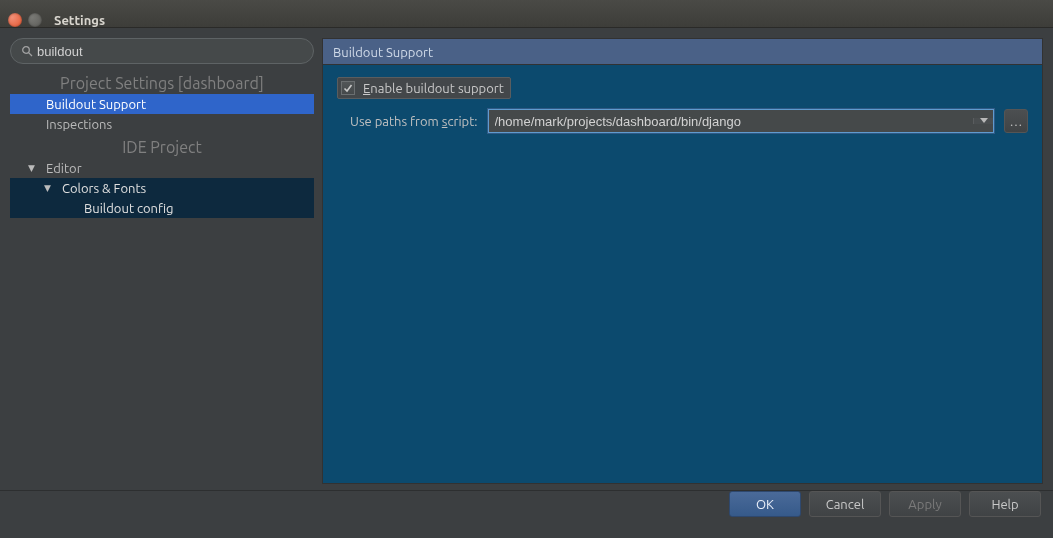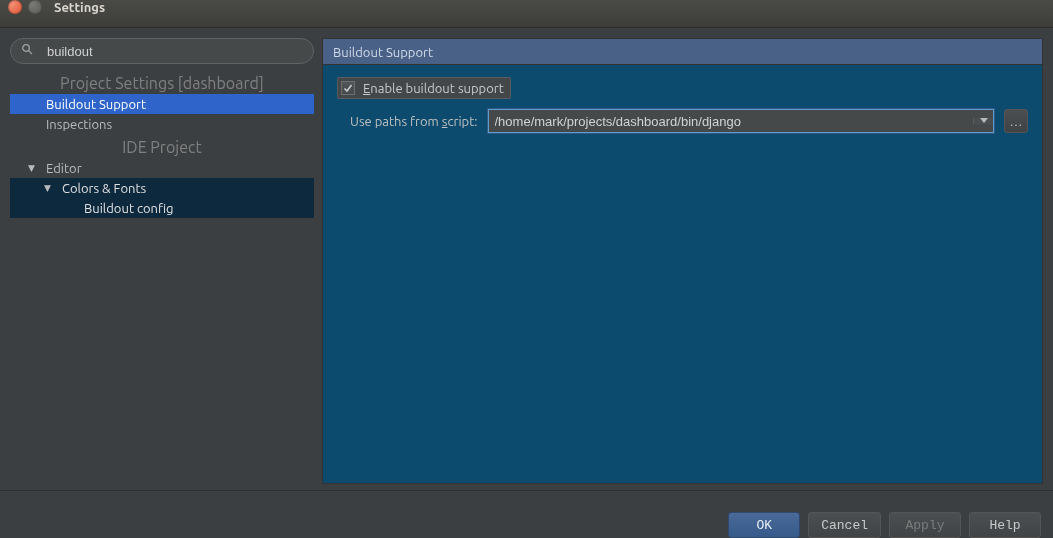--- a/index.html
+++ b/index.html
@@ -7,21 +7,21 @@
   body {
     font-family: "Ubuntu", "DejaVu Sans", sans-serif;
     font-size: 13px;
     background: #3c3f41;
     color: #bbbbbb;
   }
   .titlebar {
     height: 28px;
     background: linear-gradient(to bottom, #4a4a46, #3d3d39);
     display: flex;
-    align-items: flex-start;
+    align-items: flex-end;
     padding: 0 8px;
     border-bottom: 1px solid #2a2a28;
   }
   .win-controls { display: flex; gap: 6px; margin-right: 12px; }
   .win-btn {
     width: 14px; height: 14px;
     border-radius: 50%;
     display: flex; align-items: center; justify-content: center;
   }
   .close-btn { background: radial-gradient(circle at 30% 30%, #f29078, #e2552f); box-shadow: inset 0 0 2px rgba(0,0,0,0.5); }
@@ -34,23 +34,23 @@
     padding: 10px 10px 6px 10px;
     gap: 8px;
   }
 
   .sidebar { width: 304px; display: flex; flex-direction: column; }
   .search-wrap {
     background: #45494a;
     border: 1px solid #5e6365;
     border-radius: 14px;
     height: 26px;
-    display: flex; 
+    display: flex; align-items: center;
     padding: 4px 10px;
-    gap: 14px;
+    gap: 4px;
   }
   .search-wrap svg { opacity: 0.8; }
   .search-input {
     background: transparent;
     border: none; outline: none;
     color: #d0d0d0;
     font-size: 13px;
     flex: 1;
   }
 
@@ -159,25 +159,24 @@
     display: flex; align-items: center; justify-content: center;
     color: #bdbdbd;
     border-radius: 3px;
   }
 
   .footer {
     height: 48px;
     border-top: 1px solid #2d2f30;
     display: flex;
     justify-content: flex-end;
-    align-items: flex-end;
+    align-items: flex-start;
     padding: 0 12px;
     gap: 8px;
     background: #3c3f41;
-    font-family: Liberation Mono, monospace;
   }
   .btn {
     min-width: 72px;
     height: 26px;
     border: 1px solid #555;
     background: linear-gradient(to bottom,#4c4f51,#404345);
     color: #c9c9c9;
     border-radius: 3px;
     display: flex; align-items: center; justify-content: center;
     padding: 0 12px;

